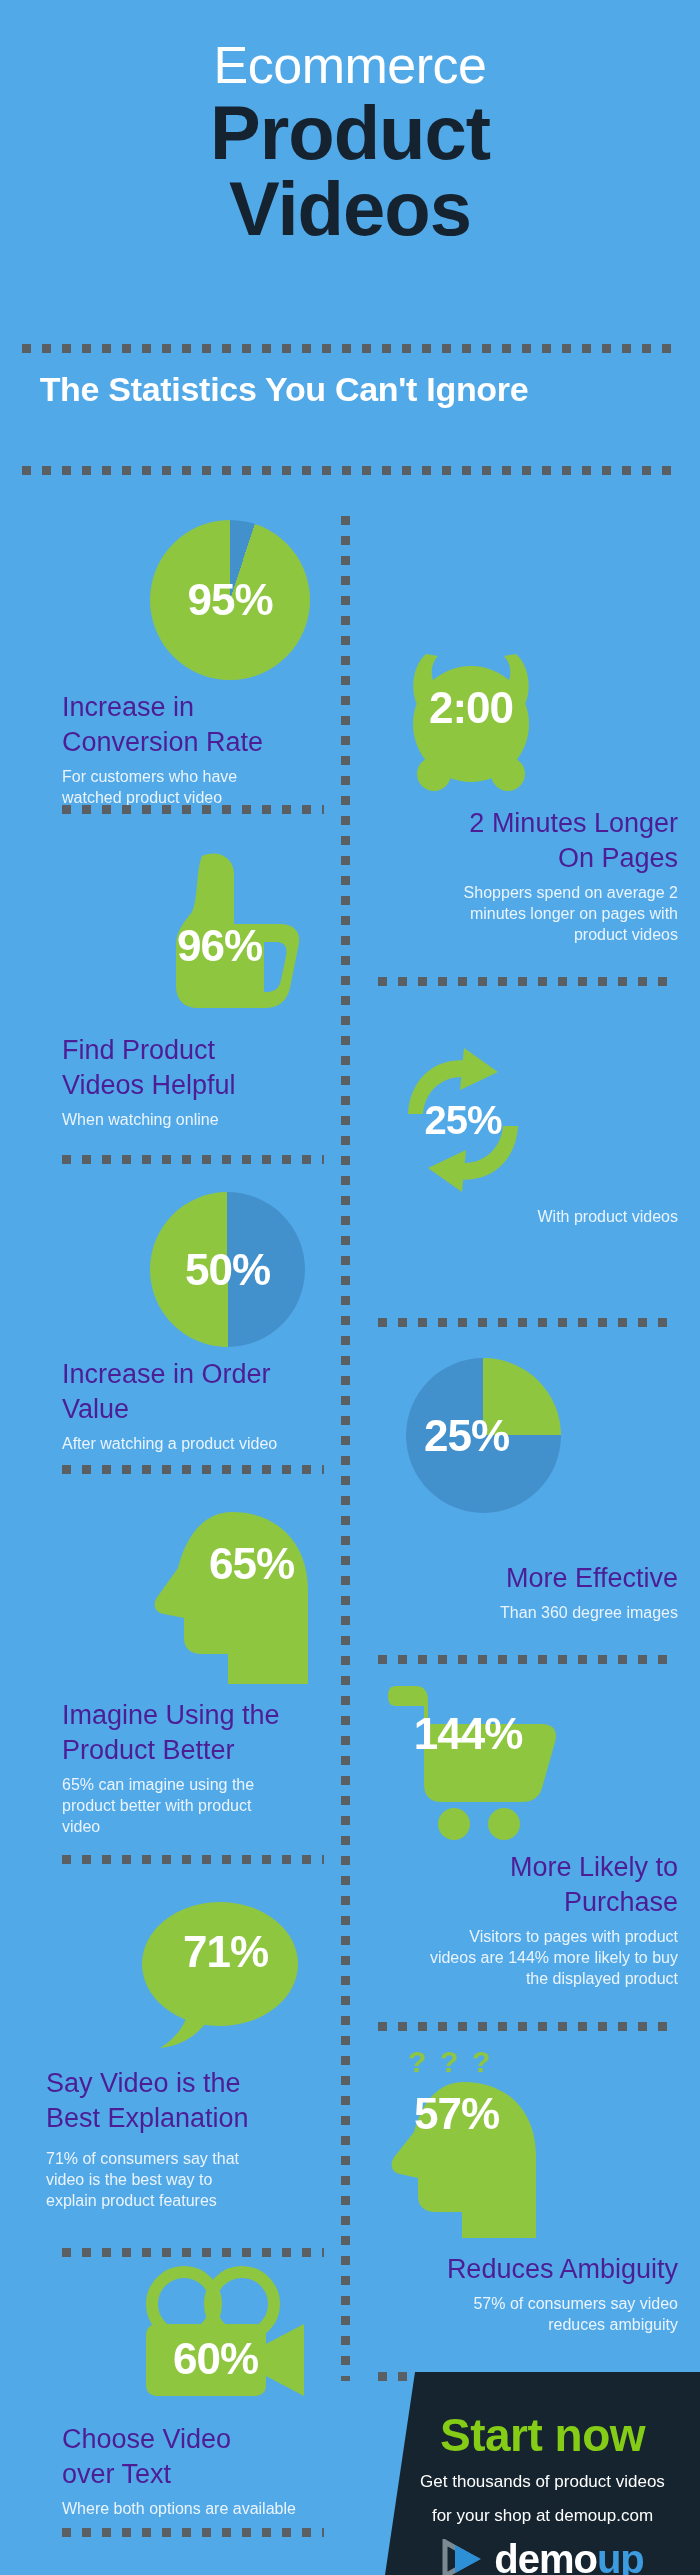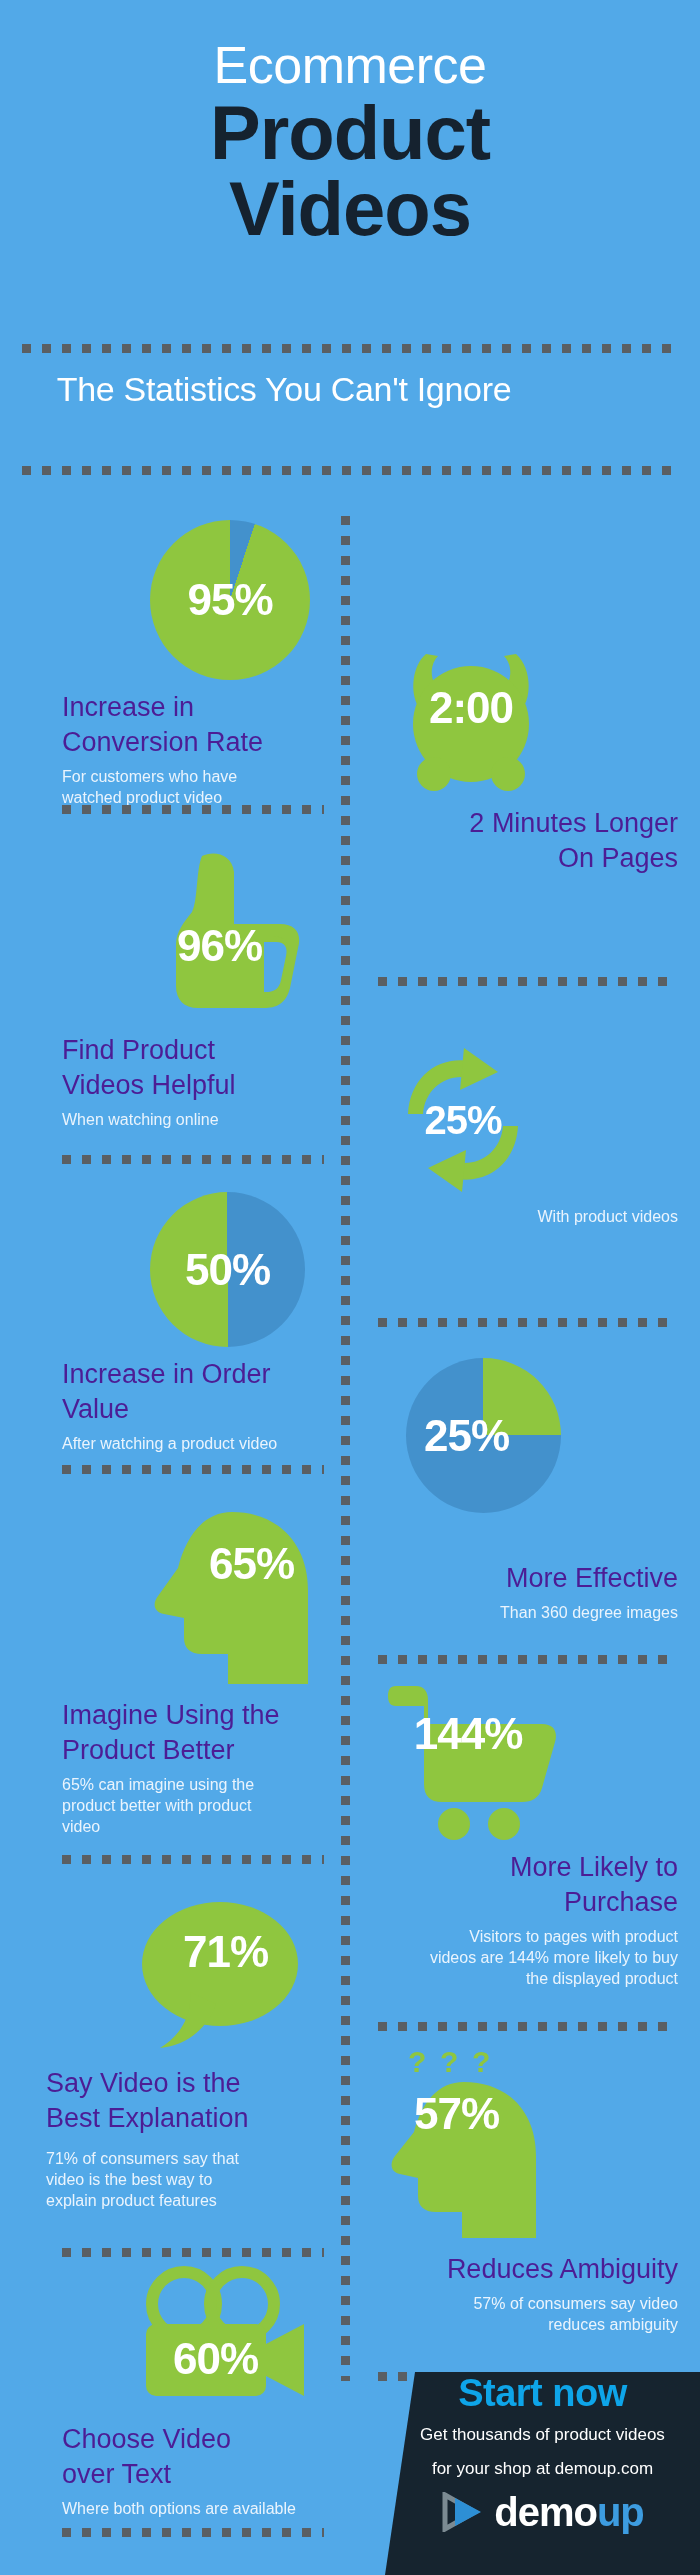--- a/index.html
+++ b/index.html
@@ -49,21 +49,21 @@
     width:9px;
     background-image:repeating-linear-gradient(to bottom,#5a5f63 0 9px, rgba(0,0,0,0) 9px 20px);
   }
 
   .subtitle{
     position:absolute;
     left:0; top:370px; width:568px;
     text-align:center;
     color:#ffffff;
     font-size:34px;
-    font-weight:400;
+    font-weight:700;
     letter-spacing:-0.3px;
   }
 
   
   .stat{ position:absolute; }
   .stat .graphic{ position:relative; }
   .stat .value{
     position:absolute;
     left:0; top:0; width:100%; height:100%;
     display:flex; align-items:center; justify-content:center;
@@ -96,23 +96,23 @@
   svg{ display:block; }
   .footer-panel{
     position:absolute;
     left:385px; top:2372px;
     width:315px; height:203px;
     background:#16242f;
     clip-path:polygon(30px 0%, 100% -6%, 100% 100%, 0% 100%);
     text-align:center;
   }
   .footer-title{
-    margin:0; 
-    color:#0ea5e9;
-    font-size:38px; font-weight:700;
+    margin:0; padding-top:36px;
+    color:#84cc16;
+    font-size:46px; font-weight:700;
     letter-spacing:-0.5px;
   }
   .footer-sub{
     color:#ffffff;
     font-size:17px;
     line-height:1.28;
     margin-top:9px;
     padding:0 14px;
   }
   .brand{
@@ -157,20 +157,21 @@
       <svg width="150" height="160" viewBox="0 0 150 160" aria-hidden="true">
         <path d="M30 18 C16 30 14 56 22 70 L40 50 C34 42 34 28 42 20 Z" fill="#8fc63f"></path>
         <path d="M120 18 C134 30 136 56 128 70 L110 50 C116 42 116 28 108 20 Z" fill="#8fc63f"></path>
         <circle cx="75" cy="88" r="58" fill="#8fc63f"></circle>
         <circle cx="38" cy="138" r="17" fill="#8fc63f"></circle>
         <circle cx="112" cy="138" r="17" fill="#8fc63f"></circle>
       </svg>
       <div class="value" style="margin-top:-8px;">2:00</div>
     </div>
     <div class="headline" style="margin-left:60px;">2 Minutes Longer On Pages</div>
+    <div class="sub" style="margin-left:80px;">Shoppers spend on average 2 minutes longer on pages with product videos</div>
   </div>
   <div class="hrule" style="left:378px; top:977px; width:300px;"></div>
 
   <div class="stat left-col" style="left:62px; top:848px; width:262px;">
     <div class="graphic" style="width:175px;height:175px;margin-left:78px;">
       <svg width="175" height="175" viewBox="0 0 175 175" aria-hidden="true">
         <path d="M62 8 C74 2 92 6 94 24 L94 76 L140 76 C156 76 162 86 158 100 L150 140 C146 156 136 160 124 160 L58 160 C44 160 36 152 36 138 L36 96 C36 84 44 74 52 64 C58 52 56 22 62 8 Z" fill="#8fc63f"></path>
         <path d="M132 88 C145 88 150 96 148 106 L142 134 C139 147 132 150 124 150 L118 150 L118 88 Z" fill="#8fc63f"></path>
         <path d="M136 94 C145 94 148 100 146 108 L141 132 C139 142 133 144 126 144 L124 144 L124 94 Z" fill="#52a9e8"></path>
       </svg>

